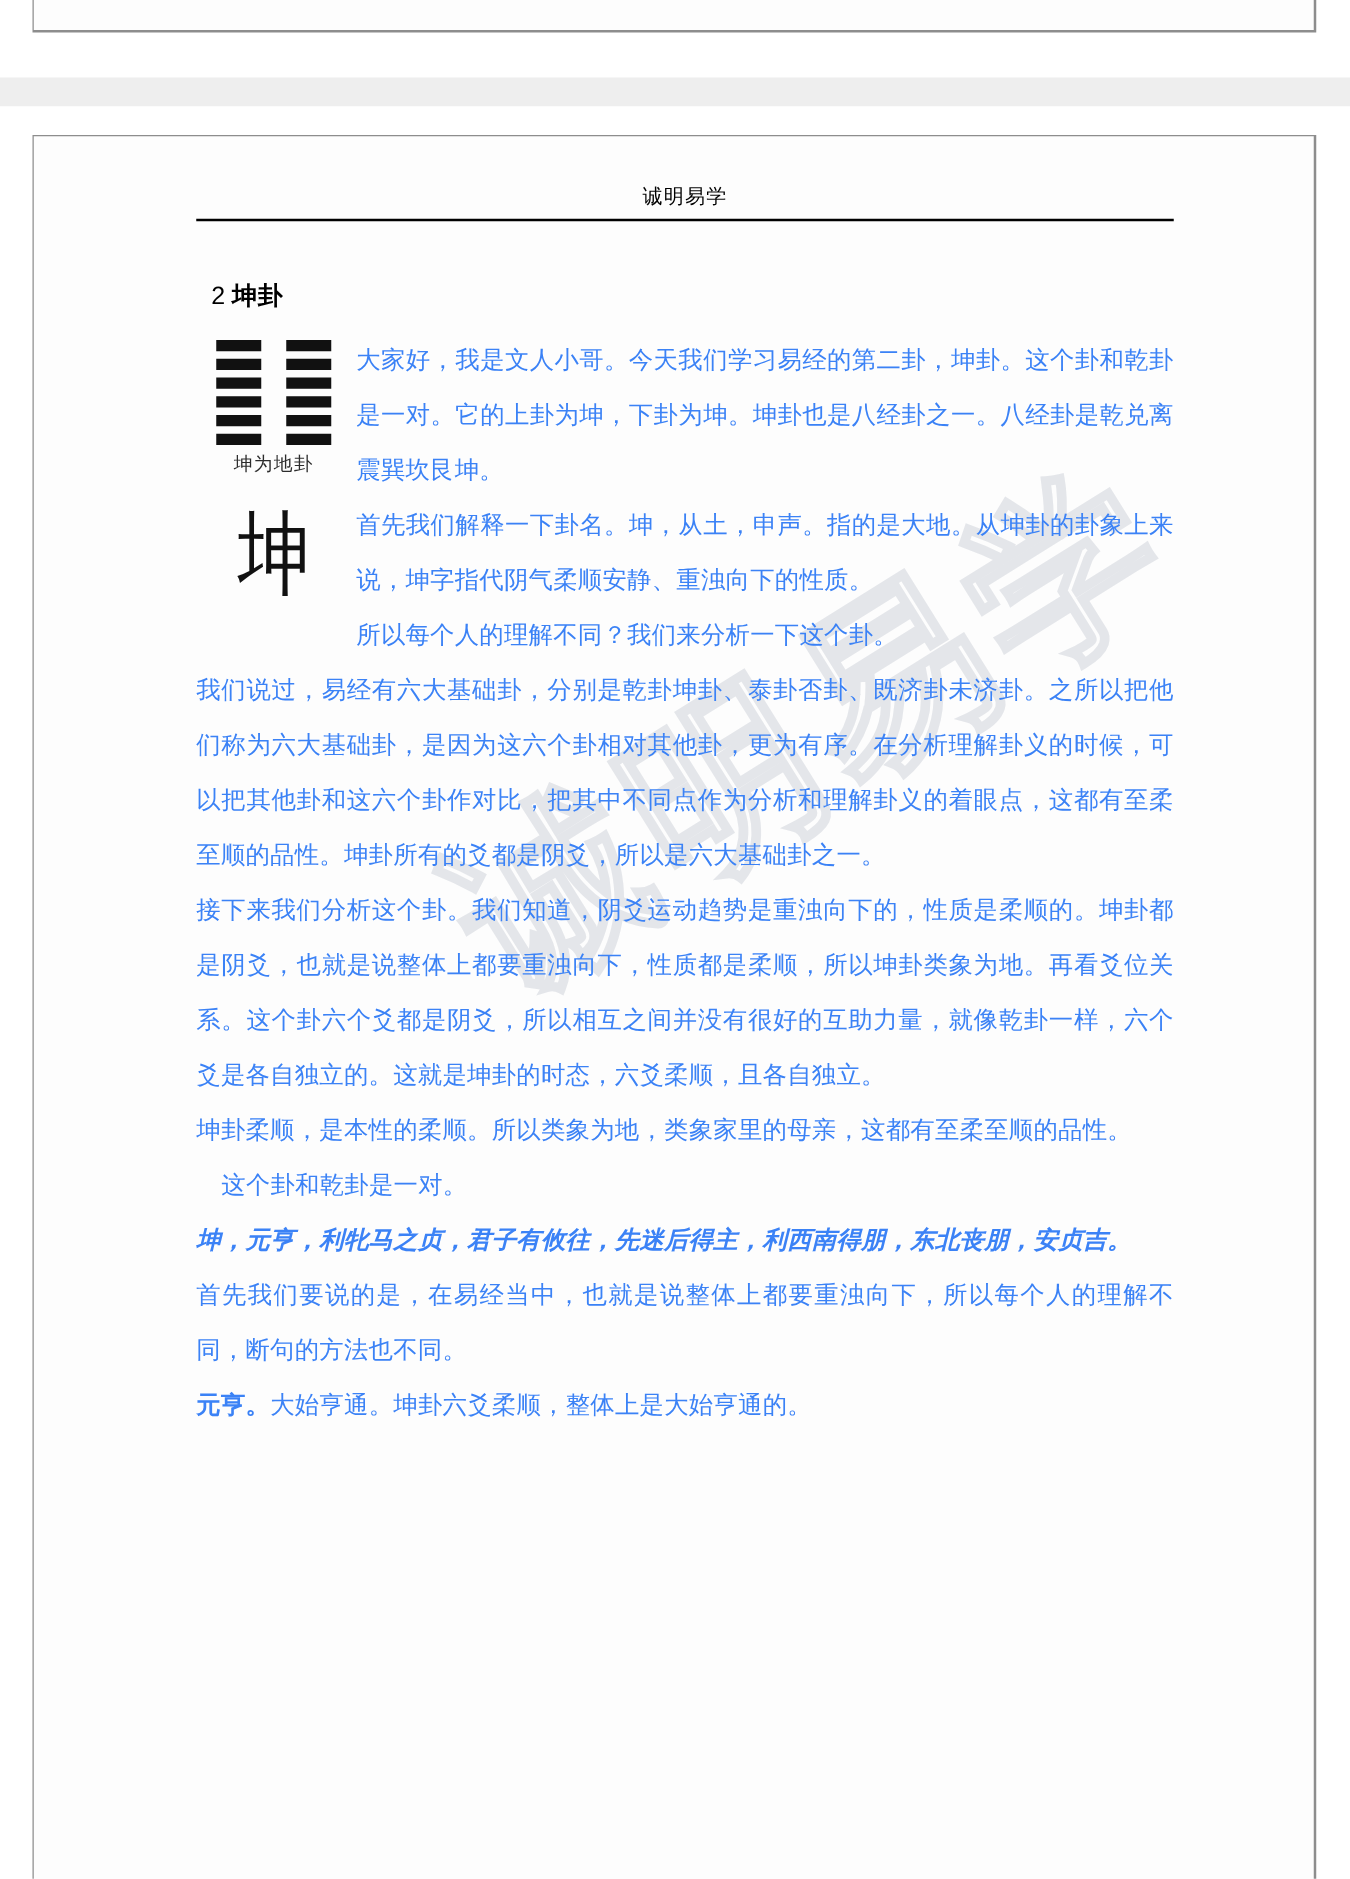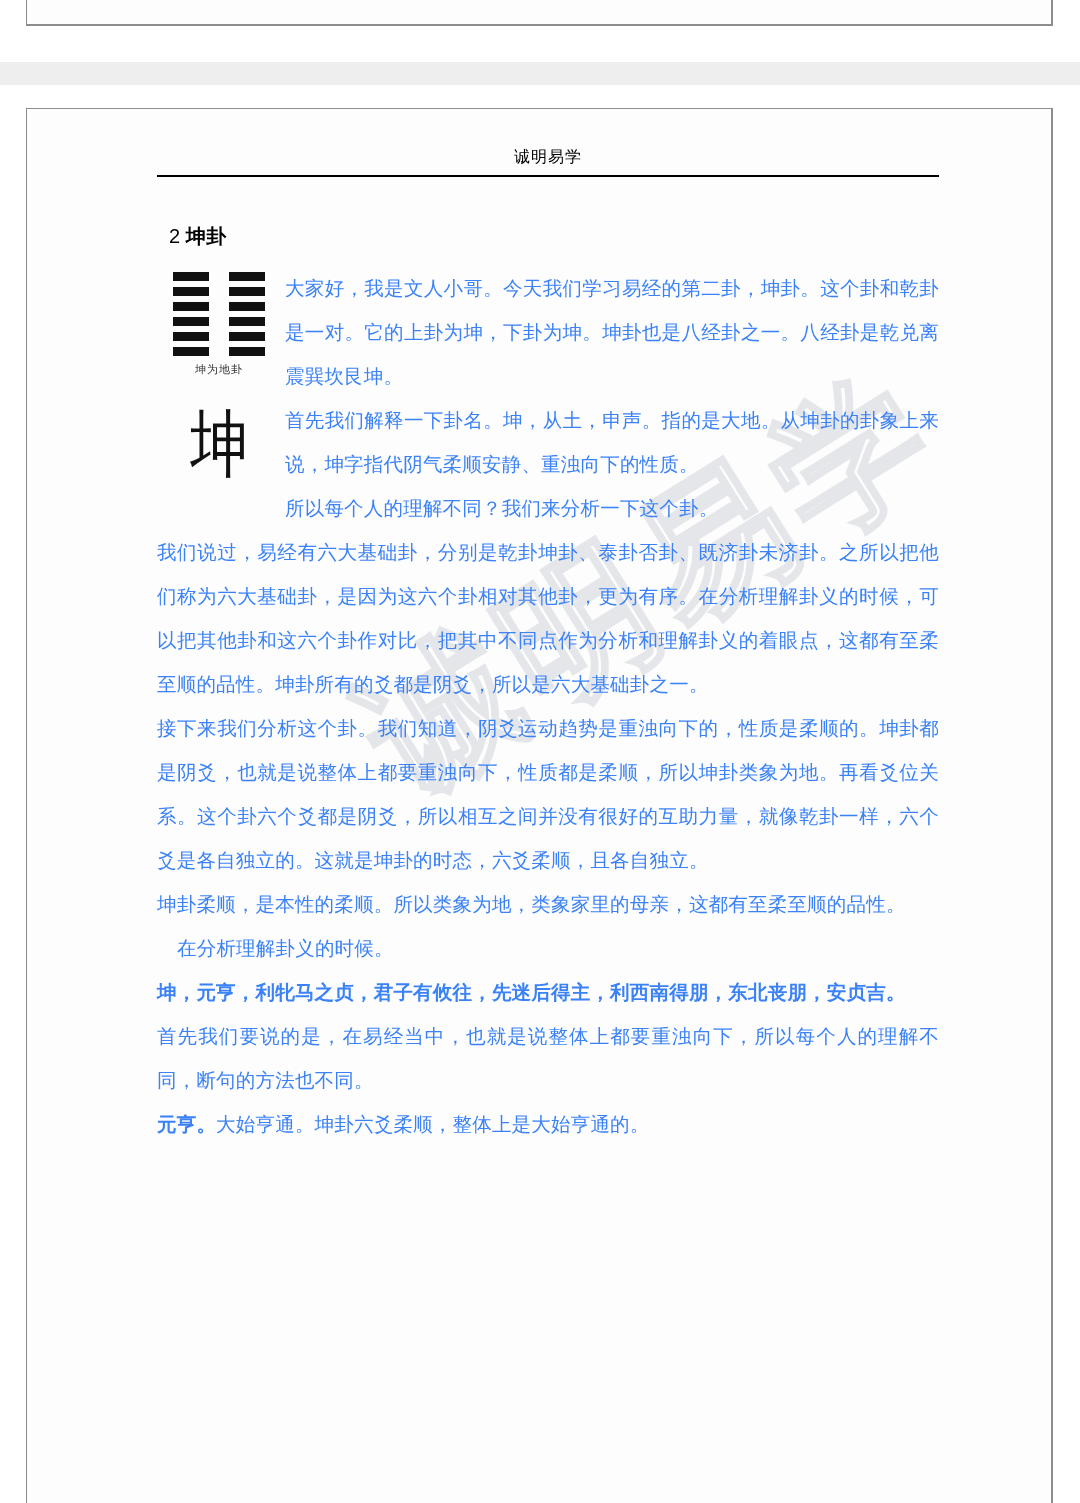--- a/index.html
+++ b/index.html
@@ -106,21 +106,21 @@
     display: flex;
     justify-content: space-between;
     margin-bottom: 6px;
   }
   .hx-seg {
     width: 36px;
     height: 9px;
     background: #111111;
   }
   .fig-caption {
-    font-size: 11px;
+    font-size: 15px;
     color: #2c2c2c;
     letter-spacing: 1px;
     margin-top: 2px;
   }
 
   .fig-seal {
     float: left;
     width: 96px;
     margin: 2px 18px 4px 2px;
     text-align: center;
@@ -137,21 +137,21 @@
   p.body {
     font-size: 19.5px;
     line-height: 44px;
     color: #3b82f6;
     margin: 0;
     text-align: justify;
     text-justify: inter-ideograph;
     letter-spacing: 0.2px;
   }
   p.body.indent-first { text-indent: 20px; }
-  p.body.bold { font-weight: bold; }
+  p.body.bold { font-weight: bold; font-style: italic; }
   p.body.tight { text-align: left; }
   .b { font-weight: bold; }
 
   .clearfix::after { content: ""; display: block; clear: both; }
 
   
   .watermark {
     position: absolute;
     left: 300px;
     top: 560px;
@@ -237,21 +237,21 @@
         <div class="fig-seal">
           <span class="seal-glyph">坤</span>
         </div>
         <p class="body">首先我们解释一下卦名。坤，从土，申声。指的是大地。从坤卦的卦象上来说，坤字指代阴气柔顺安静、重浊向下的性质。</p>
         <p class="body">所以每个人的理解不同？我们来分析一下这个卦。</p>
       </div>
 
       <p class="body">我们说过，易经有六大基础卦，分别是乾卦坤卦、泰卦否卦、既济卦未济卦。之所以把他们称为六大基础卦，是因为这六个卦相对其他卦，更为有序。在分析理解卦义的时候，可以把其他卦和这六个卦作对比，把其中不同点作为分析和理解卦义的着眼点，这都有至柔至顺的品性。坤卦所有的爻都是阴爻，所以是六大基础卦之一。</p>
       <p class="body">接下来我们分析这个卦。我们知道，阴爻运动趋势是重浊向下的，性质是柔顺的。坤卦都是阴爻，也就是说整体上都要重浊向下，性质都是柔顺，所以坤卦类象为地。再看爻位关系。这个卦六个爻都是阴爻，所以相互之间并没有很好的互助力量，就像乾卦一样，六个爻是各自独立的。这就是坤卦的时态，六爻柔顺，且各自独立。</p>
       <p class="body">坤卦柔顺，是本性的柔顺。所以类象为地，类象家里的母亲，这都有至柔至顺的品性。</p>
-      <p class="body indent-first tight">在分析理解卦义的时候。</p>
+      <p class="body indent-first tight">这个卦和乾卦是一对。</p>
 
       <p class="body bold">坤，元亨，利牝马之贞，君子有攸往，先迷后得主，利西南得朋，东北丧朋，安贞吉。</p>
 
       <p class="body">首先我们要说的是，在易经当中，也就是说整体上都要重浊向下，所以每个人的理解不同，断句的方法也不同。</p>
 
       <p class="body tight"><span class="b">元亨。</span><span>大始亨通。坤卦六爻柔顺，整体上是大始亨通的。</span></p>
 
     </div>
 
     <div class="page-number">10</div>

